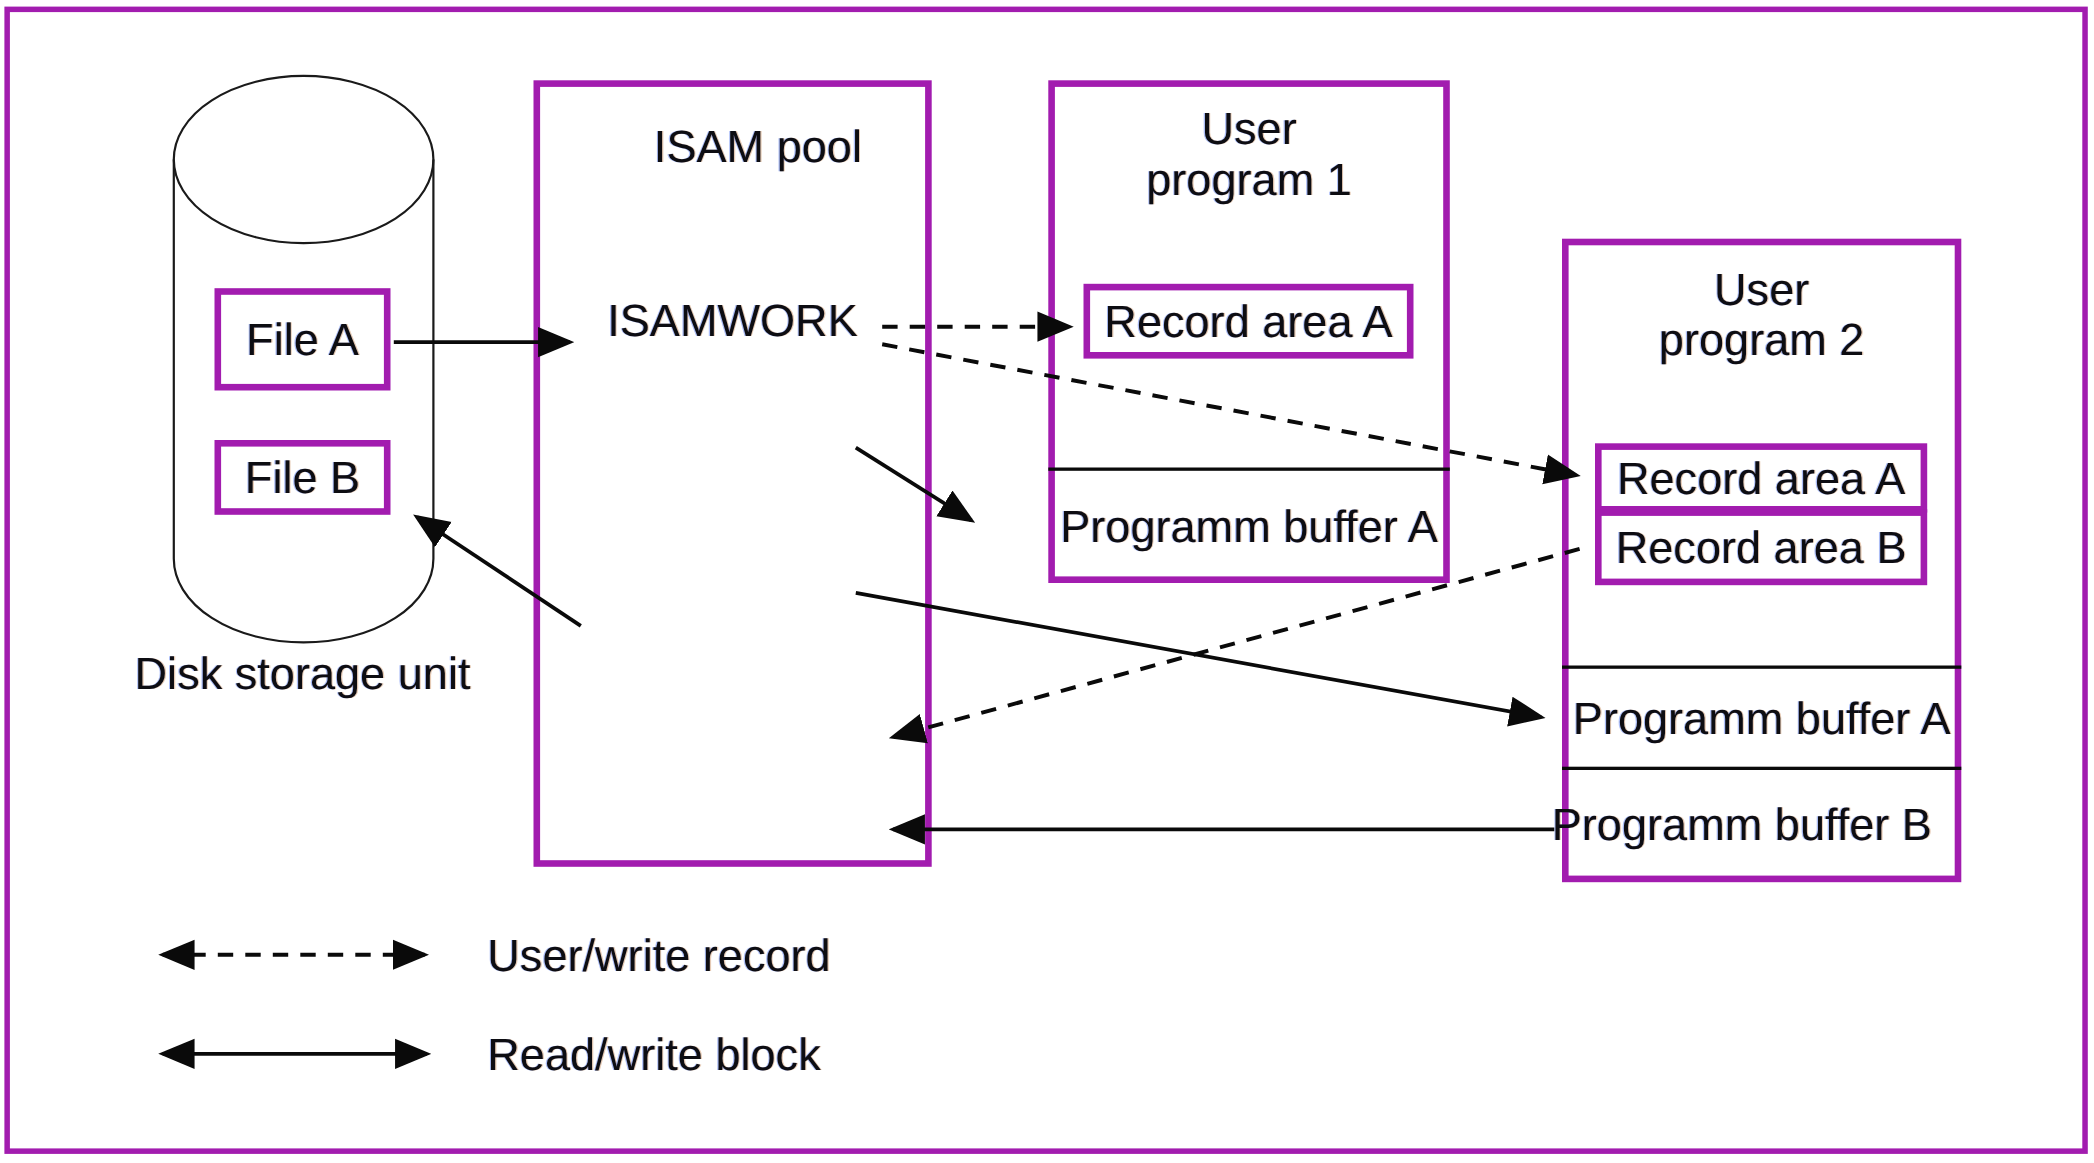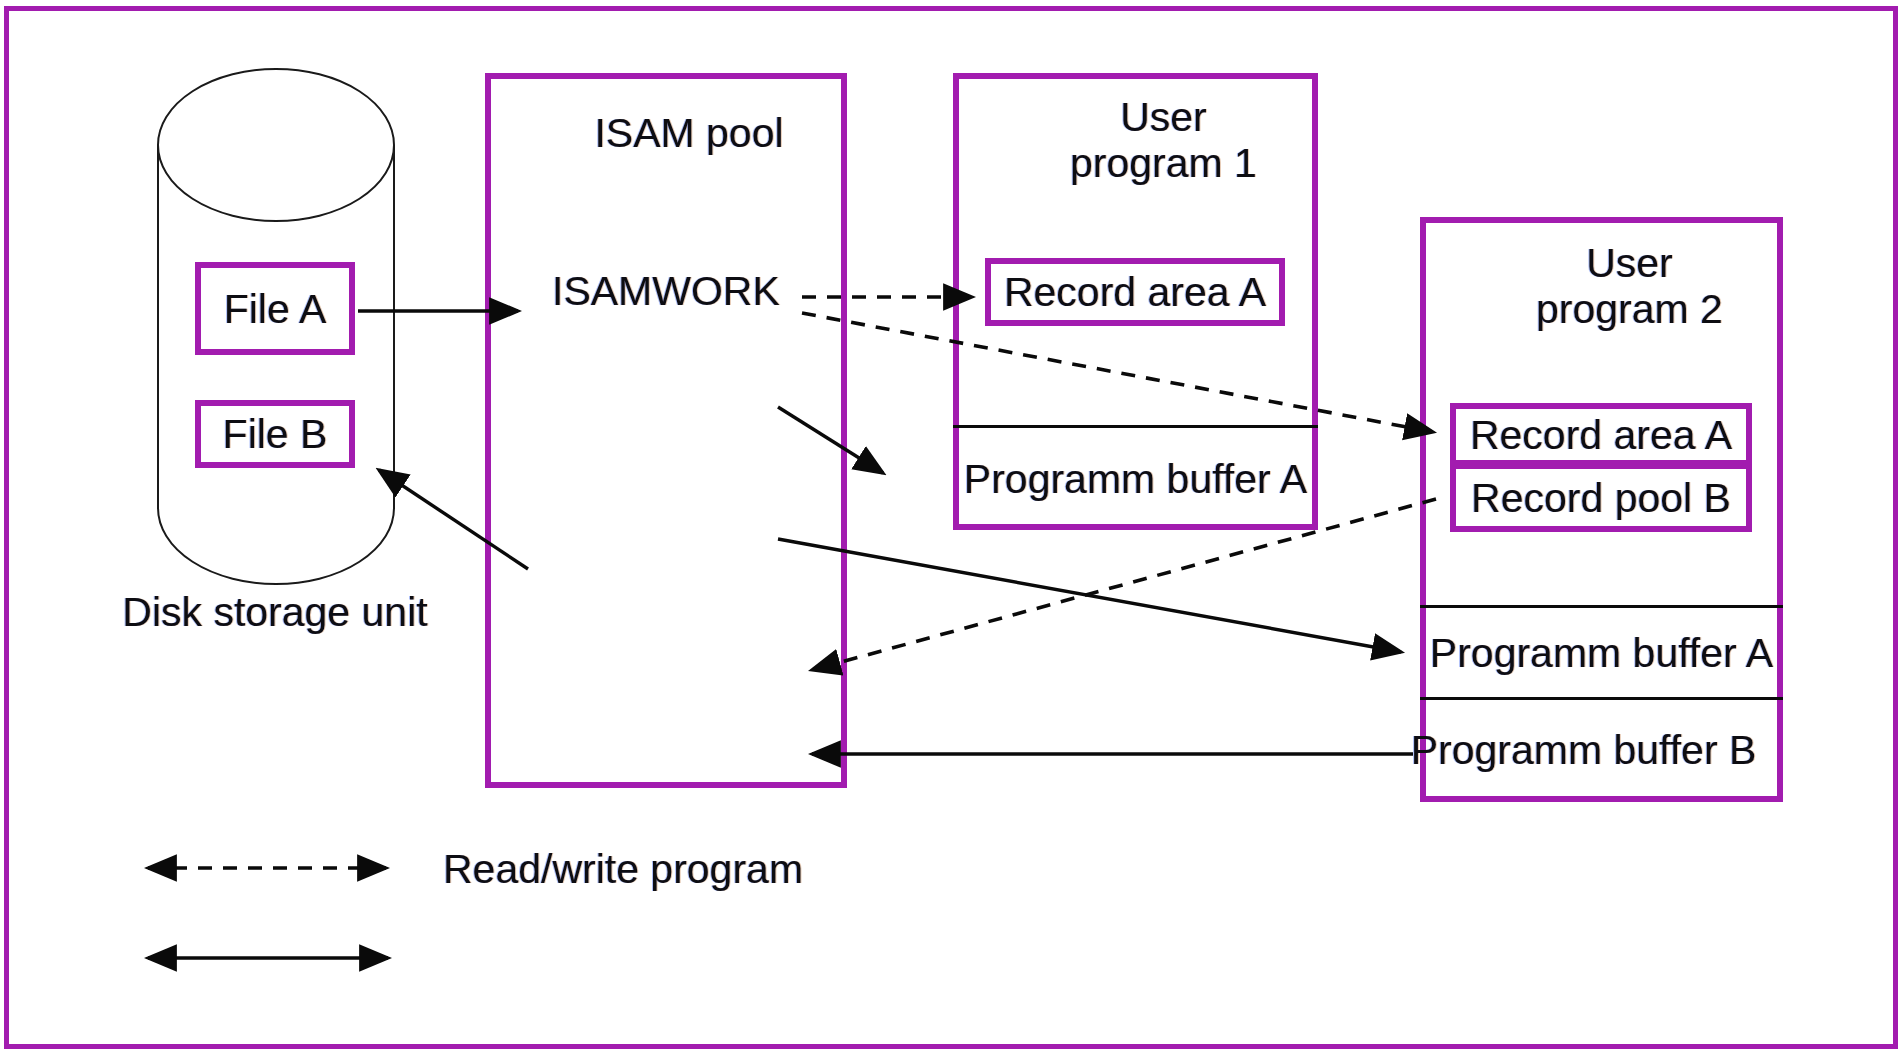--- a/index.html
+++ b/index.html
@@ -44,21 +44,20 @@
   svg.overlay {
     position: absolute;
     left: 0; top: 0;
     width: 1904px;
     height: 1057px;
     pointer-events: none;
   }
   .titleblock {
     position: absolute;
     text-align: center;
-    margin-left: 28px;
   }
 </style>
 </head>
 <body>
 
 <div id="stage">
 
   <div class="box" style="left:4px; top:6px; width:1894px; height:1043px; border-width:5px;"></div>
 
   <div class="box" style="left:485px; top:73px; width:362px; height:715px;"></div>
@@ -72,21 +71,21 @@
     <span class="txt" style="position:static;">Programm buffer A</span>
   </div>
 
   <div class="box" style="left:1420px; top:217px; width:363px; height:585px;"></div>
   <div class="hline" style="left:1420px; top:605px; width:363px;"></div>
   <div class="hline" style="left:1420px; top:697px; width:363px;"></div>
   <div class="box flexc" style="left:1450px; top:403px; width:302px; height:63px;">
     <span class="txt" style="position:static;">Record area A</span>
   </div>
   <div class="box flexc" style="left:1450px; top:463px; width:302px; height:69px;">
-    <span class="txt" style="position:static;">Record pool B</span>
+    <span class="txt" style="position:static;">Record area B</span>
   </div>
   <div class="flexc" style="position:absolute; left:1420px; top:608px; width:363px; height:89px;">
     <span class="txt" style="position:static;">Programm buffer A</span>
   </div>
   <div class="flexc" style="position:absolute; left:1420px; top:700px; width:327px; height:99px;">
     <span class="txt" style="position:static;">Programm buffer B</span>
   </div>
 
   <div class="box flexc" style="left:195px; top:262px; width:160px; height:93px;">
     <span class="txt" style="position:static;">File A</span>
@@ -139,15 +138,16 @@
     <div class="txt center" style="position:static;">program 1</div>
   </div>
 
   <div class="titleblock" style="left:1420px; top:240px; width:363px;">
     <div class="txt center" style="position:static;">User</div>
     <div class="txt center" style="position:static;">program 2</div>
   </div>
 
   <div class="txt center" style="left:95px; top:589px; width:360px;">Disk storage unit</div>
 
-  <div class="txt" style="left:443px; top:846px;">Read/write program</div>
+  <div class="txt" style="left:443px; top:846px;">User/write record</div>
+  <div class="txt" style="left:443px; top:936px;">Read/write block</div>
 
 </div>
 
 </body></html>

